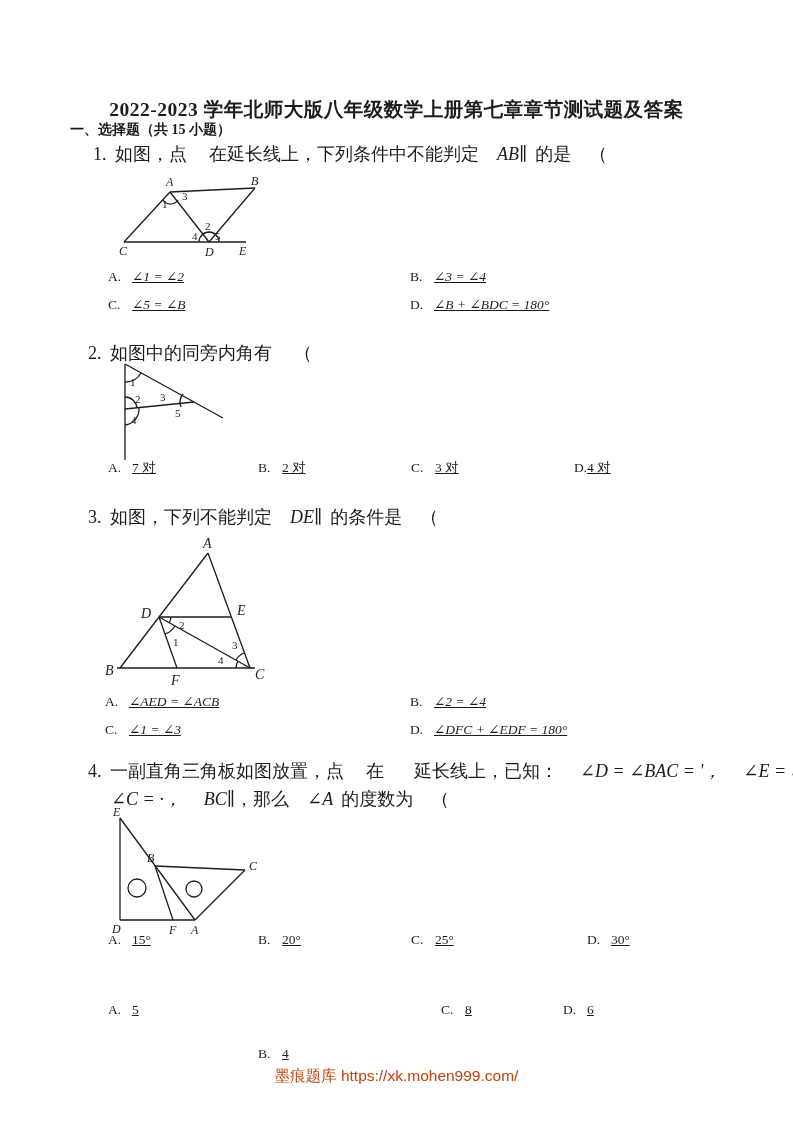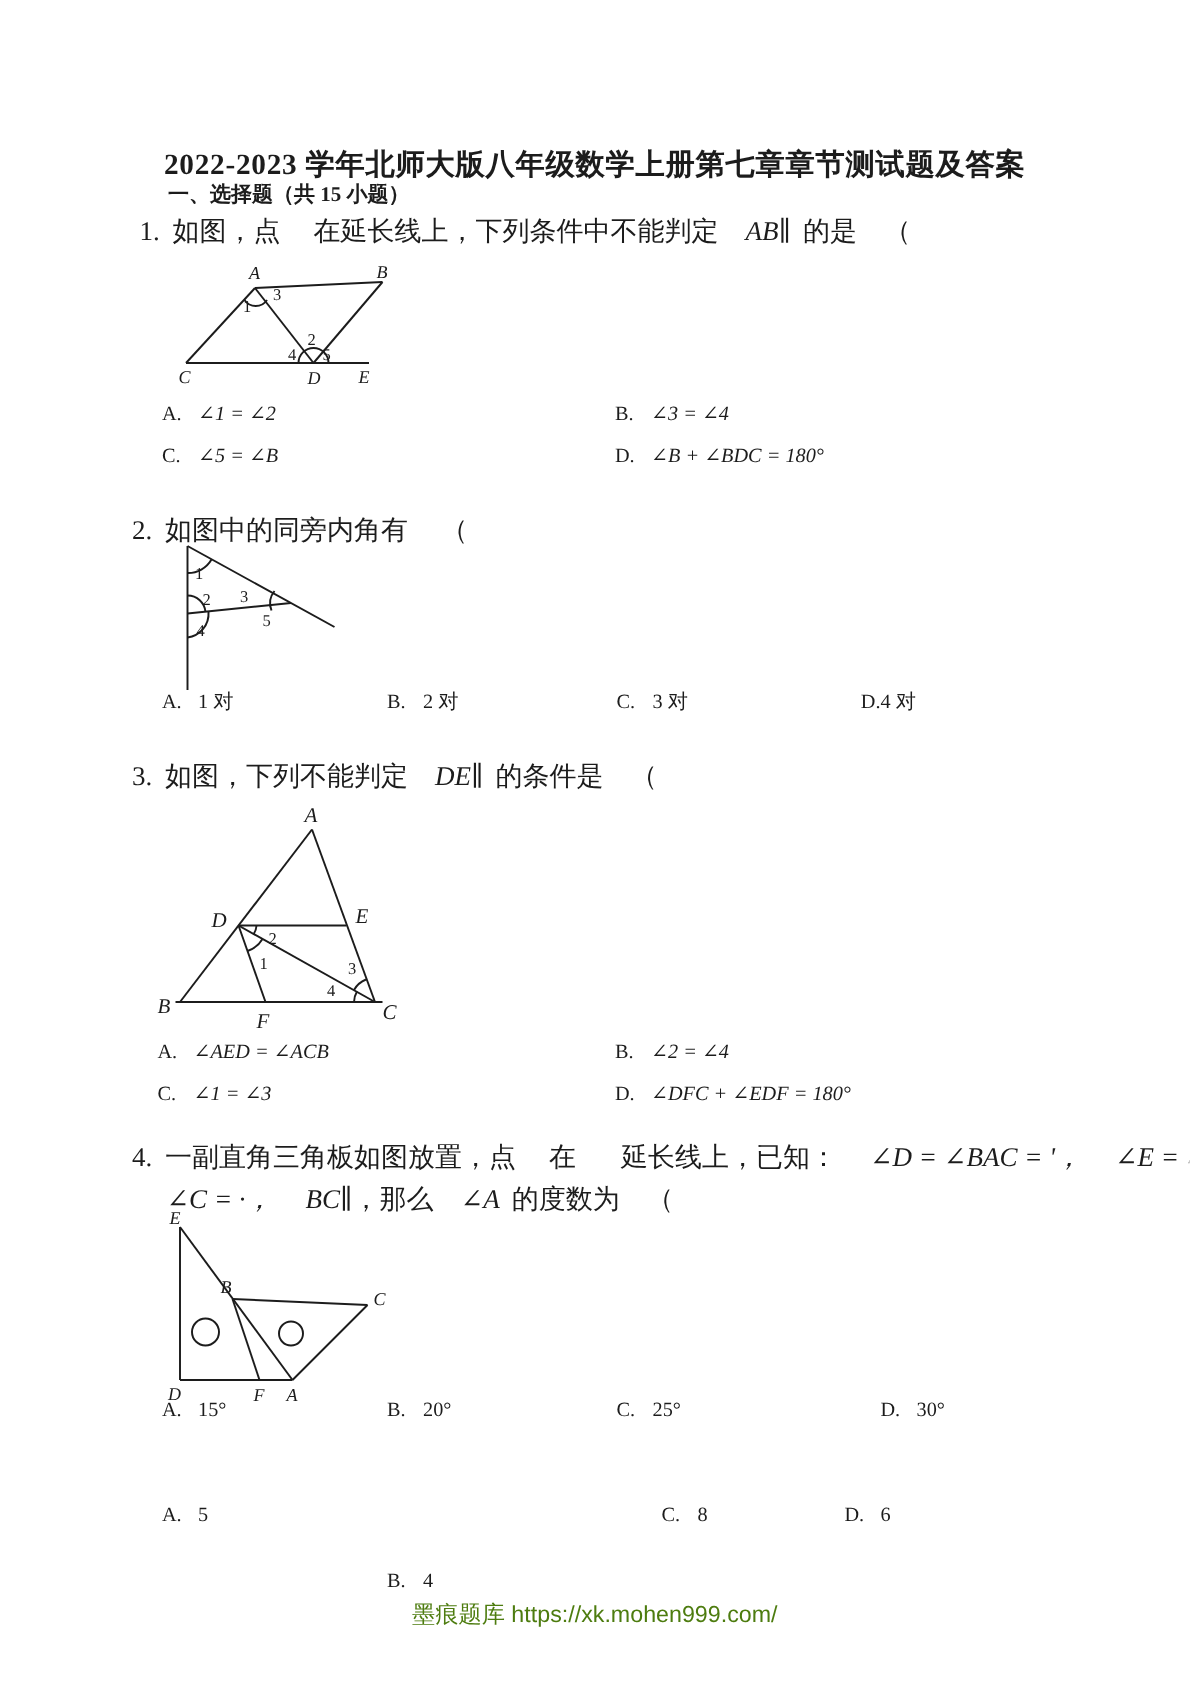--- a/index.html
+++ b/index.html
@@ -1,31 +1,31 @@
 <!DOCTYPE html>
 <html><head>
 <meta charset="utf-8">
 <style>
   html,body{margin:0;padding:0;background:#ffffff;}
   #page{position:relative;width:793px;height:1122px;background:#ffffff;overflow:hidden;
         font-family:"Liberation Serif","DejaVu Serif",serif;color:#1c1c1c;}
   .abs{position:absolute;}
   .title{top:96px;left:0;right:0;text-align:center;font-size:19.5px;font-weight:bold;letter-spacing:.5px;}
-  .section{top:121px;left:70px;font-size:14px;font-weight:bold;margin-left:42px;}
+  .section{top:121px;left:70px;font-size:14px;font-weight:bold;}
   .stem{font-size:18px;white-space:nowrap;}
   .num{display:inline-block;width:22px;}
   .g8{display:inline-block;width:8px;}
   .g14{display:inline-block;width:14px;}
   .g18{display:inline-block;width:18px;}
   .g22{display:inline-block;width:22px;}
   .g30{display:inline-block;width:30px;}
   .math{font-style:italic;font-family:"Liberation Serif","DejaVu Serif",serif;}
-  .opt{position:absolute;font-size:13.5px;white-space:nowrap;}
+  .opt{position:absolute;font-size:13.5px;white-space:nowrap;text-decoration:underline;}
   .ol{display:inline-block;min-width:24px;}
-  .footer{top:1066px;left:0;right:0;text-align:center;font-size:15.5px;color:#4d7c0f;
+  .footer{top:1066px;left:0;right:0;text-align:center;font-size:15.5px;color:#c2410c;
           font-family:"Liberation Sans","DejaVu Sans",sans-serif;}
   svg{position:absolute;overflow:visible;}
   svg line, svg path{stroke:#1c1c1c;stroke-width:1.3;fill:none;}
   svg circle{stroke:#1c1c1c;stroke-width:1.3;fill:none;}
   .plabel{font:italic 12px "Liberation Serif","DejaVu Serif",serif;fill:#1c1c1c;}
   .plabel-lg{font:italic 14px "Liberation Serif","DejaVu Serif",serif;fill:#1c1c1c;}
   .alabel{font:11px "Liberation Serif","DejaVu Serif",serif;fill:#1c1c1c;}
 </style>
 </head>
 <body>
@@ -89,21 +89,21 @@
       <path d="M71,38 A13 13 0 0 0 69,51"></path>
     </g>
     <text class="alabel" x="18" y="30">1</text>
     <text class="alabel" x="23" y="47">2</text>
     <text class="alabel" x="48" y="45">3</text>
     <text class="alabel" x="19" y="68">4</text>
     <text class="alabel" x="63" y="61">5</text>
   </svg>
 
   <div class="opt" style="top:459px;left:108px;">
-    <span class="ol">A.</span><span>1 对</span>
+    <span class="ol">A.</span><span>7 对</span>
   </div>
   <div class="opt" style="top:459px;left:258px;">
     <span class="ol">B.</span><span>2 对</span>
   </div>
   <div class="opt" style="top:459px;left:411px;">
     <span class="ol">C.</span><span>3 对</span>
   </div>
   <div class="opt" style="top:459px;left:563px;text-align:right;">
     <span class="ol">D.</span><span>4 对</span>
   </div>

